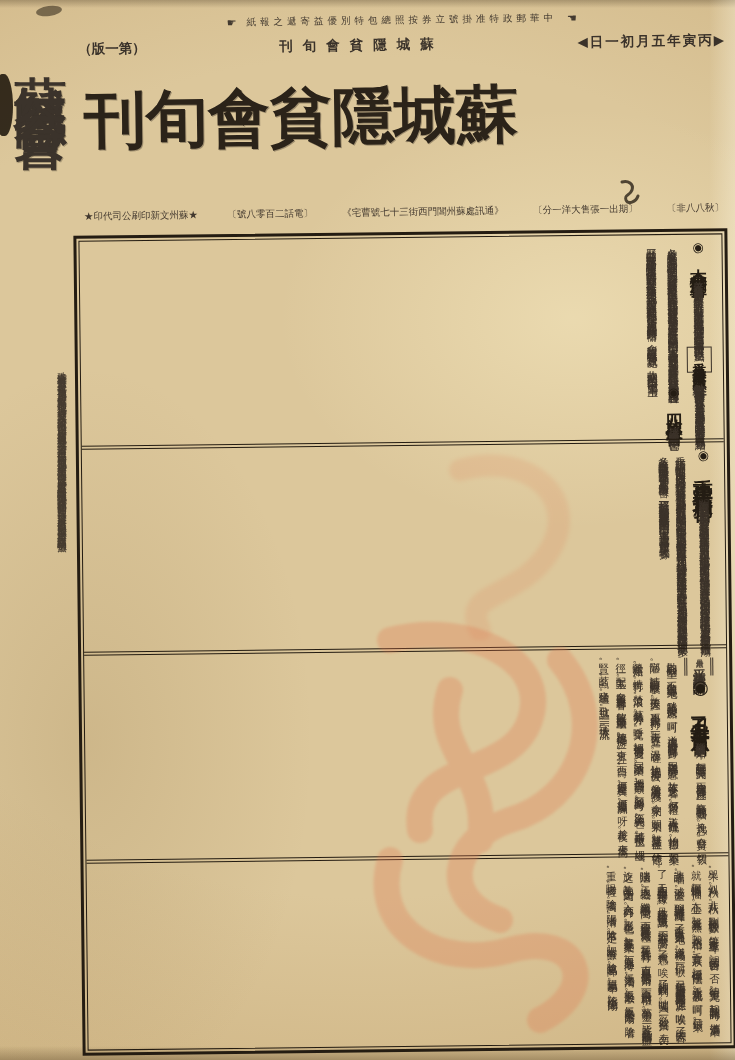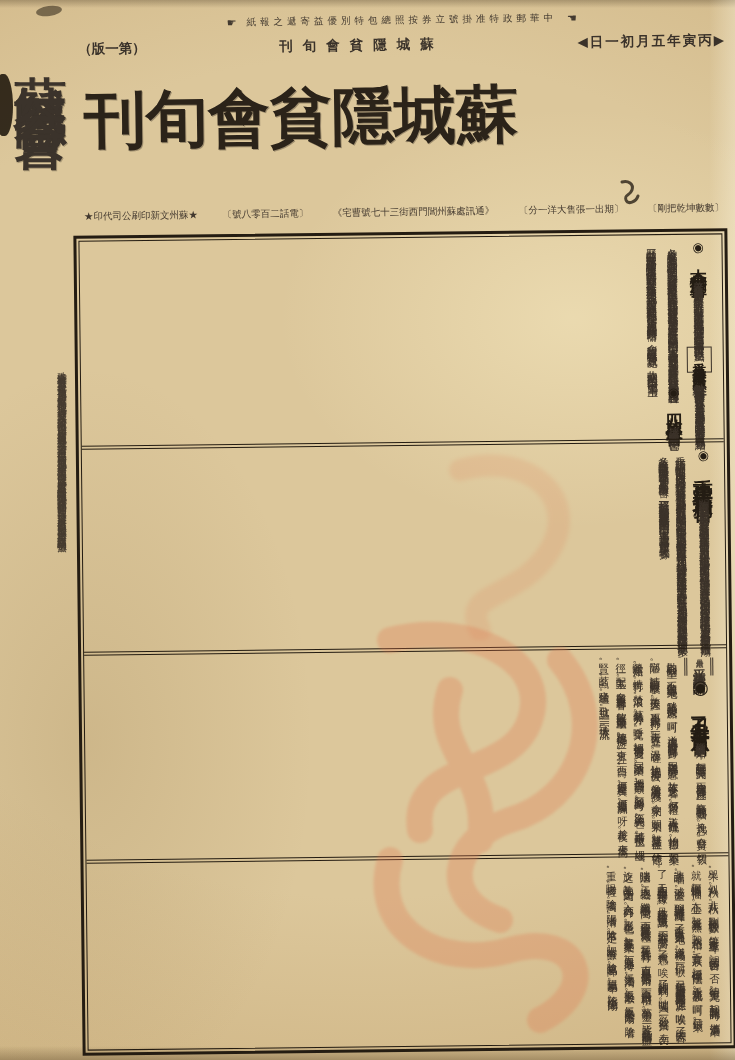--- a/index.html
+++ b/index.html
@@ -108,21 +108,21 @@
   <svg viewBox="0 0 24 30">
       <path d="M4 4 C10 2 16 6 14 12 C12 18 6 16 8 22 C10 27 18 24 20 18" stroke="#2b2318" stroke-width="3" fill="none" stroke-linecap="round"></path>
     </svg>
 </div>
 
 <div class="inforow">
   <span>★印代司公刷印新文州蘇★</span>
   <span>〔號八零百二話電〕</span>
   <span>《宅曹號七十三街西門閶州蘇處訊通》</span>
   <span>〔分一洋大售張一出期〕</span>
-  <span>〔剛把乾坤數數〕</span>
+  <span>〔非八八秋〕</span>
 </div>
 
 <div class="sidebar">
   <div class="side-title">蘇城隱貧會</div>
   <div class="side-text">硃書金剛經有無量效力焚化者有無量功德佛爲三界所敬依金剛經爲天神地祇人鬼所信仰尊奉就其功效之小者論之既可用以追薦亡靈超度宿業拔冤魂愈邪疾就其功效之大者論之直可用以供養天神報賽地祇挽回刼運本會向請失業寒士用硃虔寫以此筆資濟彼寒士以經備各界隨時隨地懺請焚化所有焚化種種功效固昭昭在人耳目無容贅述今所表白者推銷以來寒士利以爲生活者三百餘人隨緣樂助功德無量</div>
 </div>
 
 <div class="frame-outer">
   <div class="frame-inner">
 

